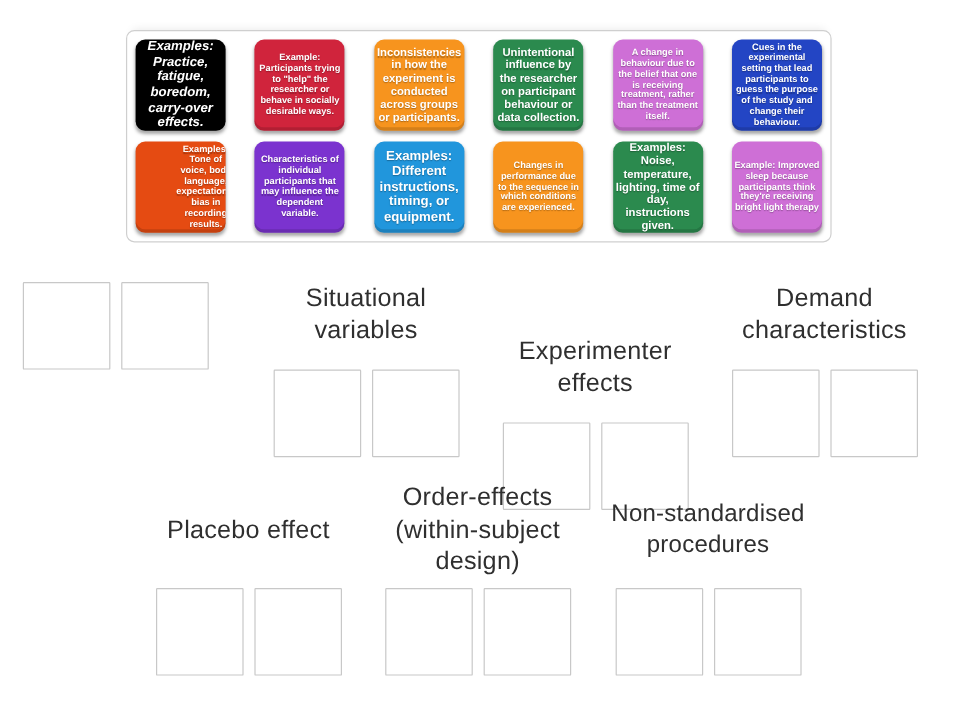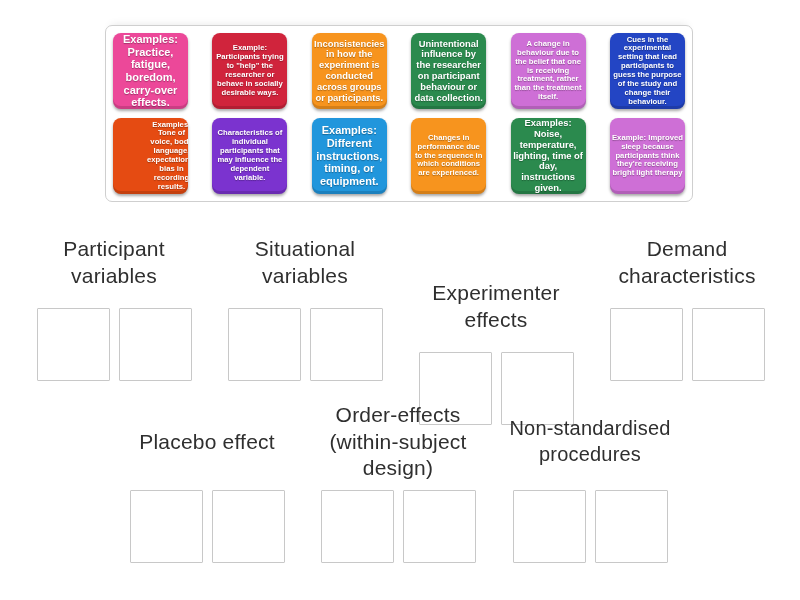--- a/index.html
+++ b/index.html
@@ -52,21 +52,21 @@
     width:73px;height:73px;box-sizing:border-box;
     border:1px solid #c8c8c8;background:#ffffff;border-radius:1px;
   }
 </style>
 </head>
 <body>
 
 <div class="stage">
   <div class="tray">
     <div class="tray-cards" id="tray-cards">
-        <div class="card t-lg" style="background: #ec4899;">
+        <div class="card t-lg" style="background: #000000; font-style: italic;">
           <span>Examples: Practice, fatigue, boredom, carry-over effects.</span>
         </div>
         <div class="card t-sm" style="background: rgb(208, 36, 60);">
           <span>Example: Participants trying to "help" the researcher or behave in socially desirable ways.</span>
         </div>
         <div class="card t-md" style="background: rgb(247, 148, 30);">
           <span>Inconsistencies in how the experiment is conducted across groups or participants.</span>
         </div>
         <div class="card t-md" style="background: rgb(43, 138, 78);">
           <span>Unintentional influence by the researcher on participant behaviour or data collection.</span>
@@ -92,21 +92,20 @@
         <div class="card t-md" style="background: rgb(43, 138, 78);">
           <span>Examples: Noise, temperature, lighting, time of day, instructions given.</span>
         </div>
         <div class="card t-sm" style="background: rgb(206, 111, 214);">
           <span>Example: Improved sleep because participants think they're receiving bright light therapy</span>
         </div>
       </div>
   </div>
   <div id="groups">
       <div class="group row1" style="left: 19px; top: 235px;">
-        <div class="group-label">Participant variables</div>
         <div class="slots">
           <div class="slot"></div>
           <div class="slot"></div>
         </div>
       </div>
       <div class="group row1" style="left: 210px; top: 235px;">
         <div class="group-label">Situational variables</div>
         <div class="slots">
           <div class="slot"></div>
           <div class="slot"></div>

